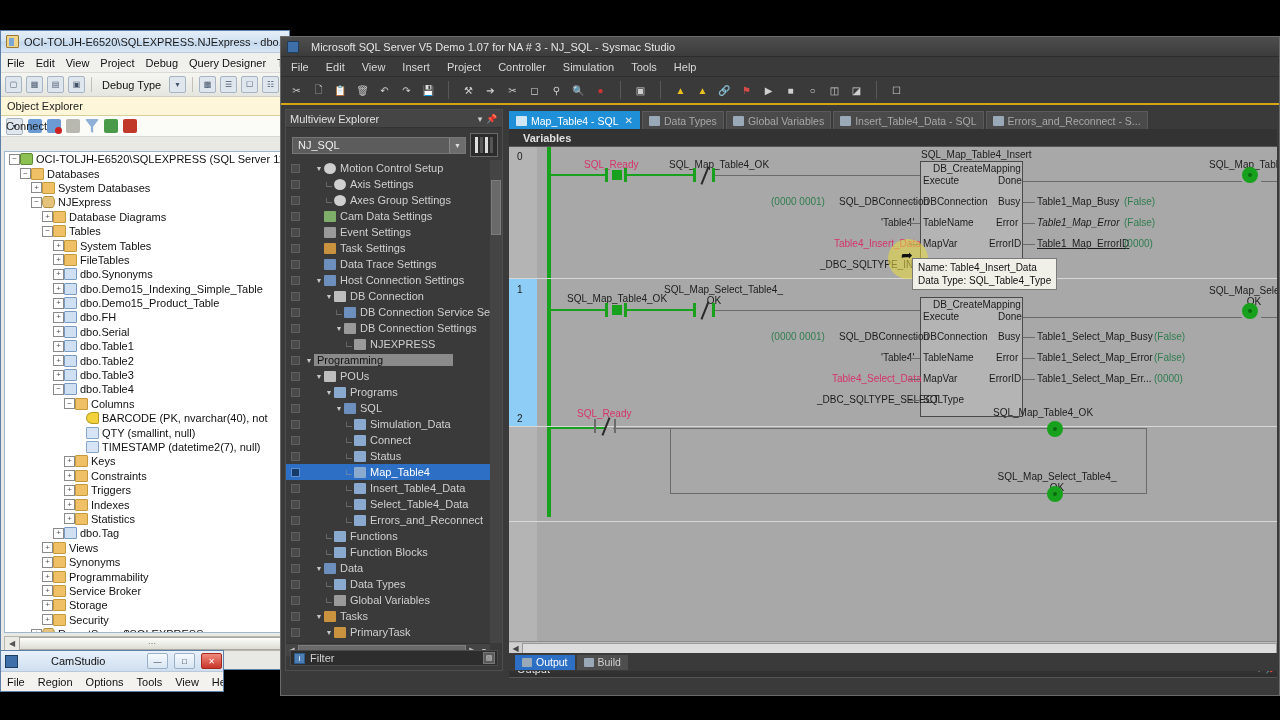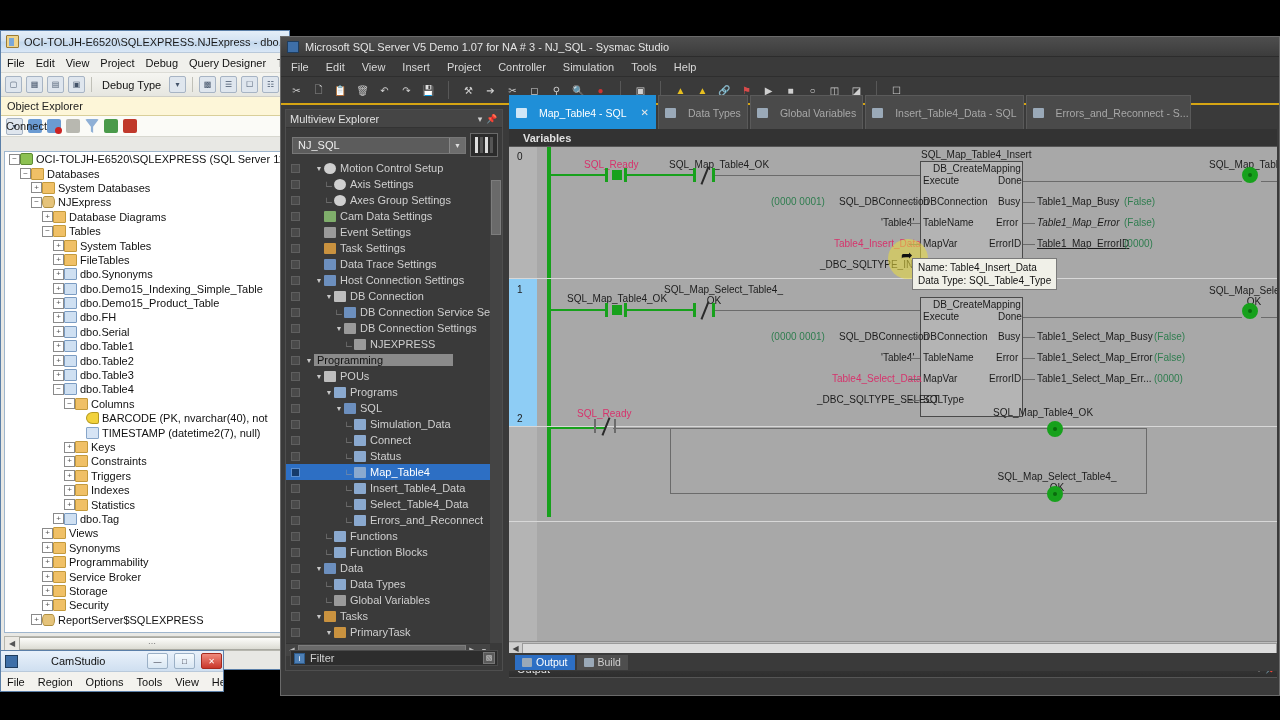--- a/index.html
+++ b/index.html
@@ -101,21 +101,21 @@
 
   
   #sysmac {
     position:absolute; left:280px; top:36px; width:1000px; height:660px;
     background:#3a3a3a; color:#d6d6d6; font-size:11px;
     border:1px solid #6a6a6a;
     overflow:hidden;
   }
   #sy-title {
     height:20px; background:linear-gradient(to bottom,#4e4e4e,#3c3c3c);
-    display:flex; align-items:center; gap:6px; padding-left:6px;
+    display:flex; align-items:center; gap:12px; padding-left:6px;
     border-bottom:1px solid #2c2c2c;
   }
   #sy-title .ico { width:12px;height:12px;background:#3e6fa8;border:1px solid #1f3d5e; }
   #sy-title .ttl { font-size:11px; color:#e4e4e4; white-space:nowrap; }
   #sy-menu {
     height:20px; background:#3a3a3a; display:flex; align-items:center;
     padding-left:10px; gap:17px; font-size:11px; color:#d8d8d8;
     border-bottom:1px solid #2e2e2e;
   }
   #sy-toolbar {
@@ -190,22 +190,22 @@
   #mve-filter .fi { width:11px;height:11px;background:#4d7fb5;border:1px solid #2e5b8b;
     display:flex;align-items:center;justify-content:center;font-size:8px;color:#fff; }
   #mve-filter .sp { flex:1; }
   #mve-filter .fb { width:12px;height:12px;background:#5a5a5a;border:1px solid #777;
     display:flex;align-items:center;justify-content:center;font-size:7px;color:#ddd;margin-right:2px; }
 
   
   #editor { position:absolute; left:228px; right:2px; top:72px; bottom:24px; }
   #tabs { height:20px; display:flex; align-items:flex-end; gap:2px; }
   .tab {
-    height:34px; background:#4a4a4a; border:1px solid #5a5a5a; border-bottom:none;
-    display:flex; align-items:center; gap:12px; padding:0 6px;
+    height:18px; background:#4a4a4a; border:1px solid #5a5a5a; border-bottom:none;
+    display:flex; align-items:center; gap:4px; padding:0 6px;
     font-size:10.5px; color:#a8a8a8; white-space:nowrap; max-width:165px; overflow:hidden;
   }
   .tab.active { background:#1f8fd8; color:#fff; border-color:#1f8fd8; }
   .tab .tico { width:11px;height:10px;background:#9aa9b8;border-radius:1px;flex:0 0 11px; }
   .tab.active .tico { background:#cfe6f7; }
   .tab .x { font-size:10px; color:#e8e8e8; margin-left:2px; }
 
   #varbar {
     height:18px; background:#333; border-bottom:1px solid #555;
     display:flex; align-items:center; padding-left:14px; font-size:11px; color:#e0e0e0;
@@ -441,20 +441,25 @@
         </div>
         <div class="tn" style="padding-left: 59px;">
           <span class="tw box">−</span>
           <span class="ti folder"></span>
           <span class="tlab">Columns</span>
         </div>
         <div class="tn" style="padding-left: 70px;">
           <span class="tw"></span>
           <span class="ti key"></span>
           <span class="tlab">BARCODE (PK, nvarchar(40), not</span>
+        </div>
+        <div class="tn" style="padding-left: 70px;">
+          <span class="tw"></span>
+          <span class="ti col"></span>
+          <span class="tlab">QTY (smallint, null)</span>
         </div>
         <div class="tn" style="padding-left: 70px;">
           <span class="tw"></span>
           <span class="ti col"></span>
           <span class="tlab">TIMESTAMP (datetime2(7), null)</span>
         </div>
         <div class="tn" style="padding-left: 59px;">
           <span class="tw box">+</span>
           <span class="ti folder"></span>
           <span class="tlab">Keys</span>

